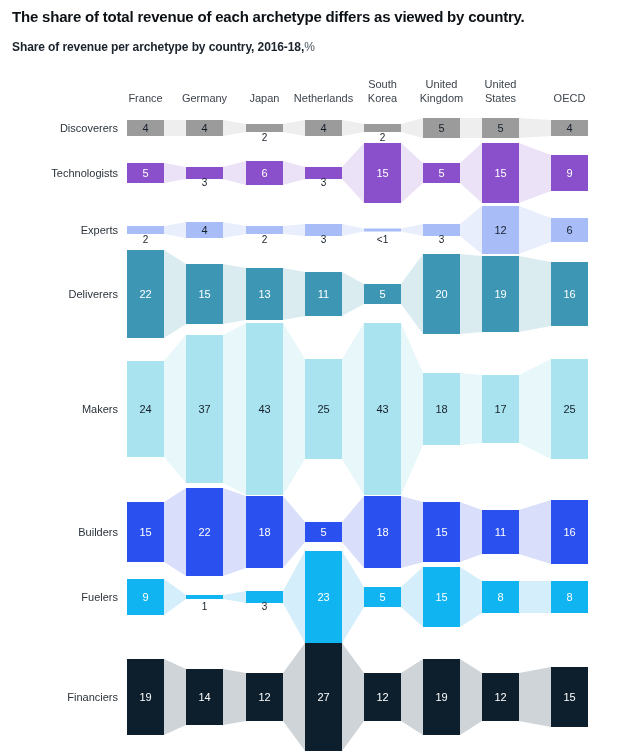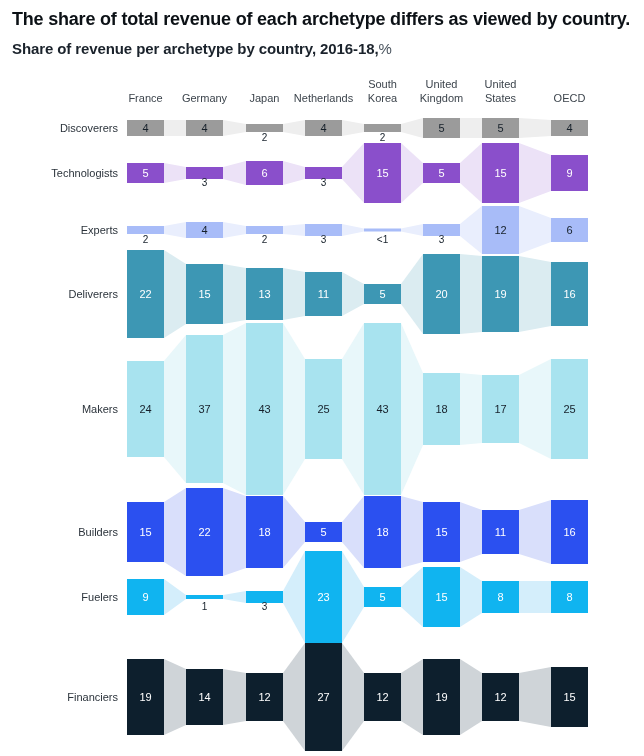--- a/index.html
+++ b/index.html
@@ -6,26 +6,26 @@
   body{
     width:644px;height:756px;
     background:#ffffff;
     font-family:"Liberation Sans",sans-serif;
     color:#111820;
     overflow:hidden;
   }
   .page{position:relative;width:644px;height:756px;}
   .title{
     position:absolute;left:12px;top:8px;width:620px;
-    font-size:18px;font-weight:bold;letter-spacing:-0.2px;
+    font-size:15px;font-weight:bold;letter-spacing:-0.2px;
     color:#0c1116;line-height:1.25;
   }
   .subtitle{
     position:absolute;left:12px;top:40px;width:620px;
-    font-size:15px;font-weight:bold;color:#1a222b;letter-spacing:-0.1px;
+    font-size:12px;font-weight:bold;color:#1a222b;letter-spacing:-0.1px;
   }
   .subtitle .unit{font-weight:normal;color:#4a545e;}
   #chart{position:absolute;left:0;top:0;}
   text{font-family:"Liberation Sans",sans-serif;}
   .colhead{font-size:11px;fill:#3c444c;}
   .rowlabel{font-size:11px;fill:#2b333b;}
   .val{font-size:11px;font-weight:normal;}
   .val-light{fill:#ffffff;}
   .val-dark{fill:#16202a;}
   .tinylabel{font-size:10px;fill:#16202a;}

